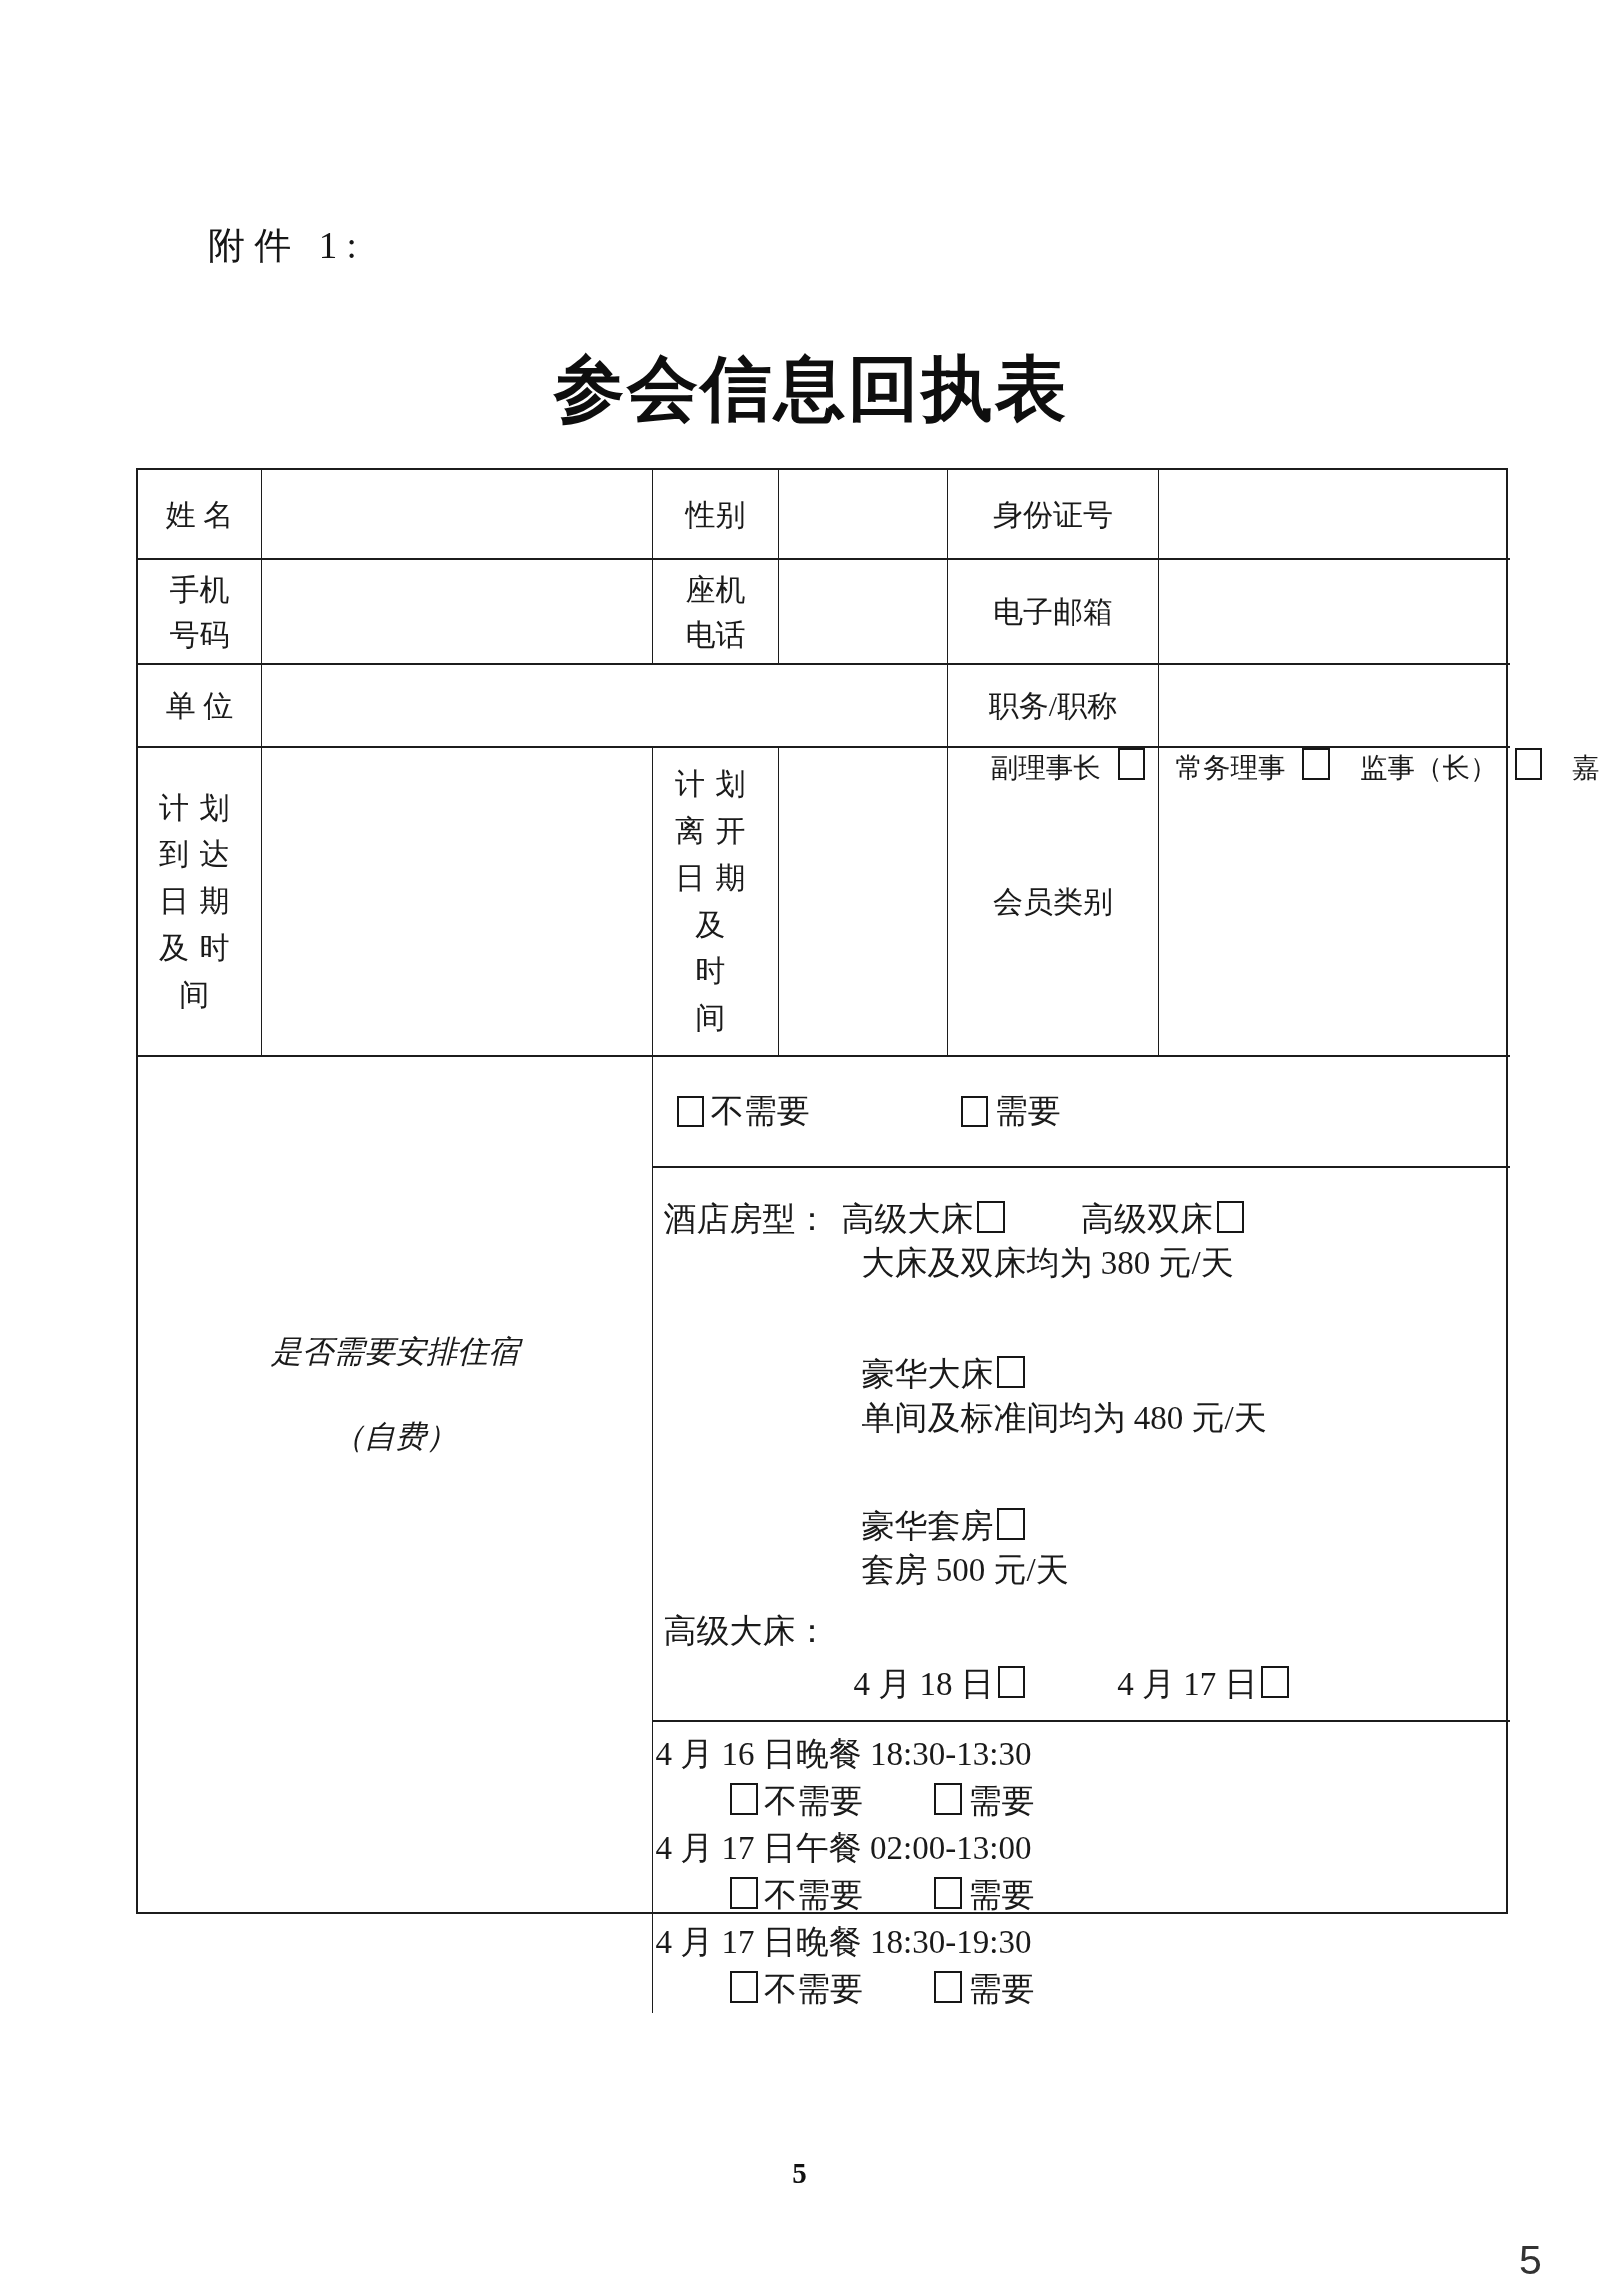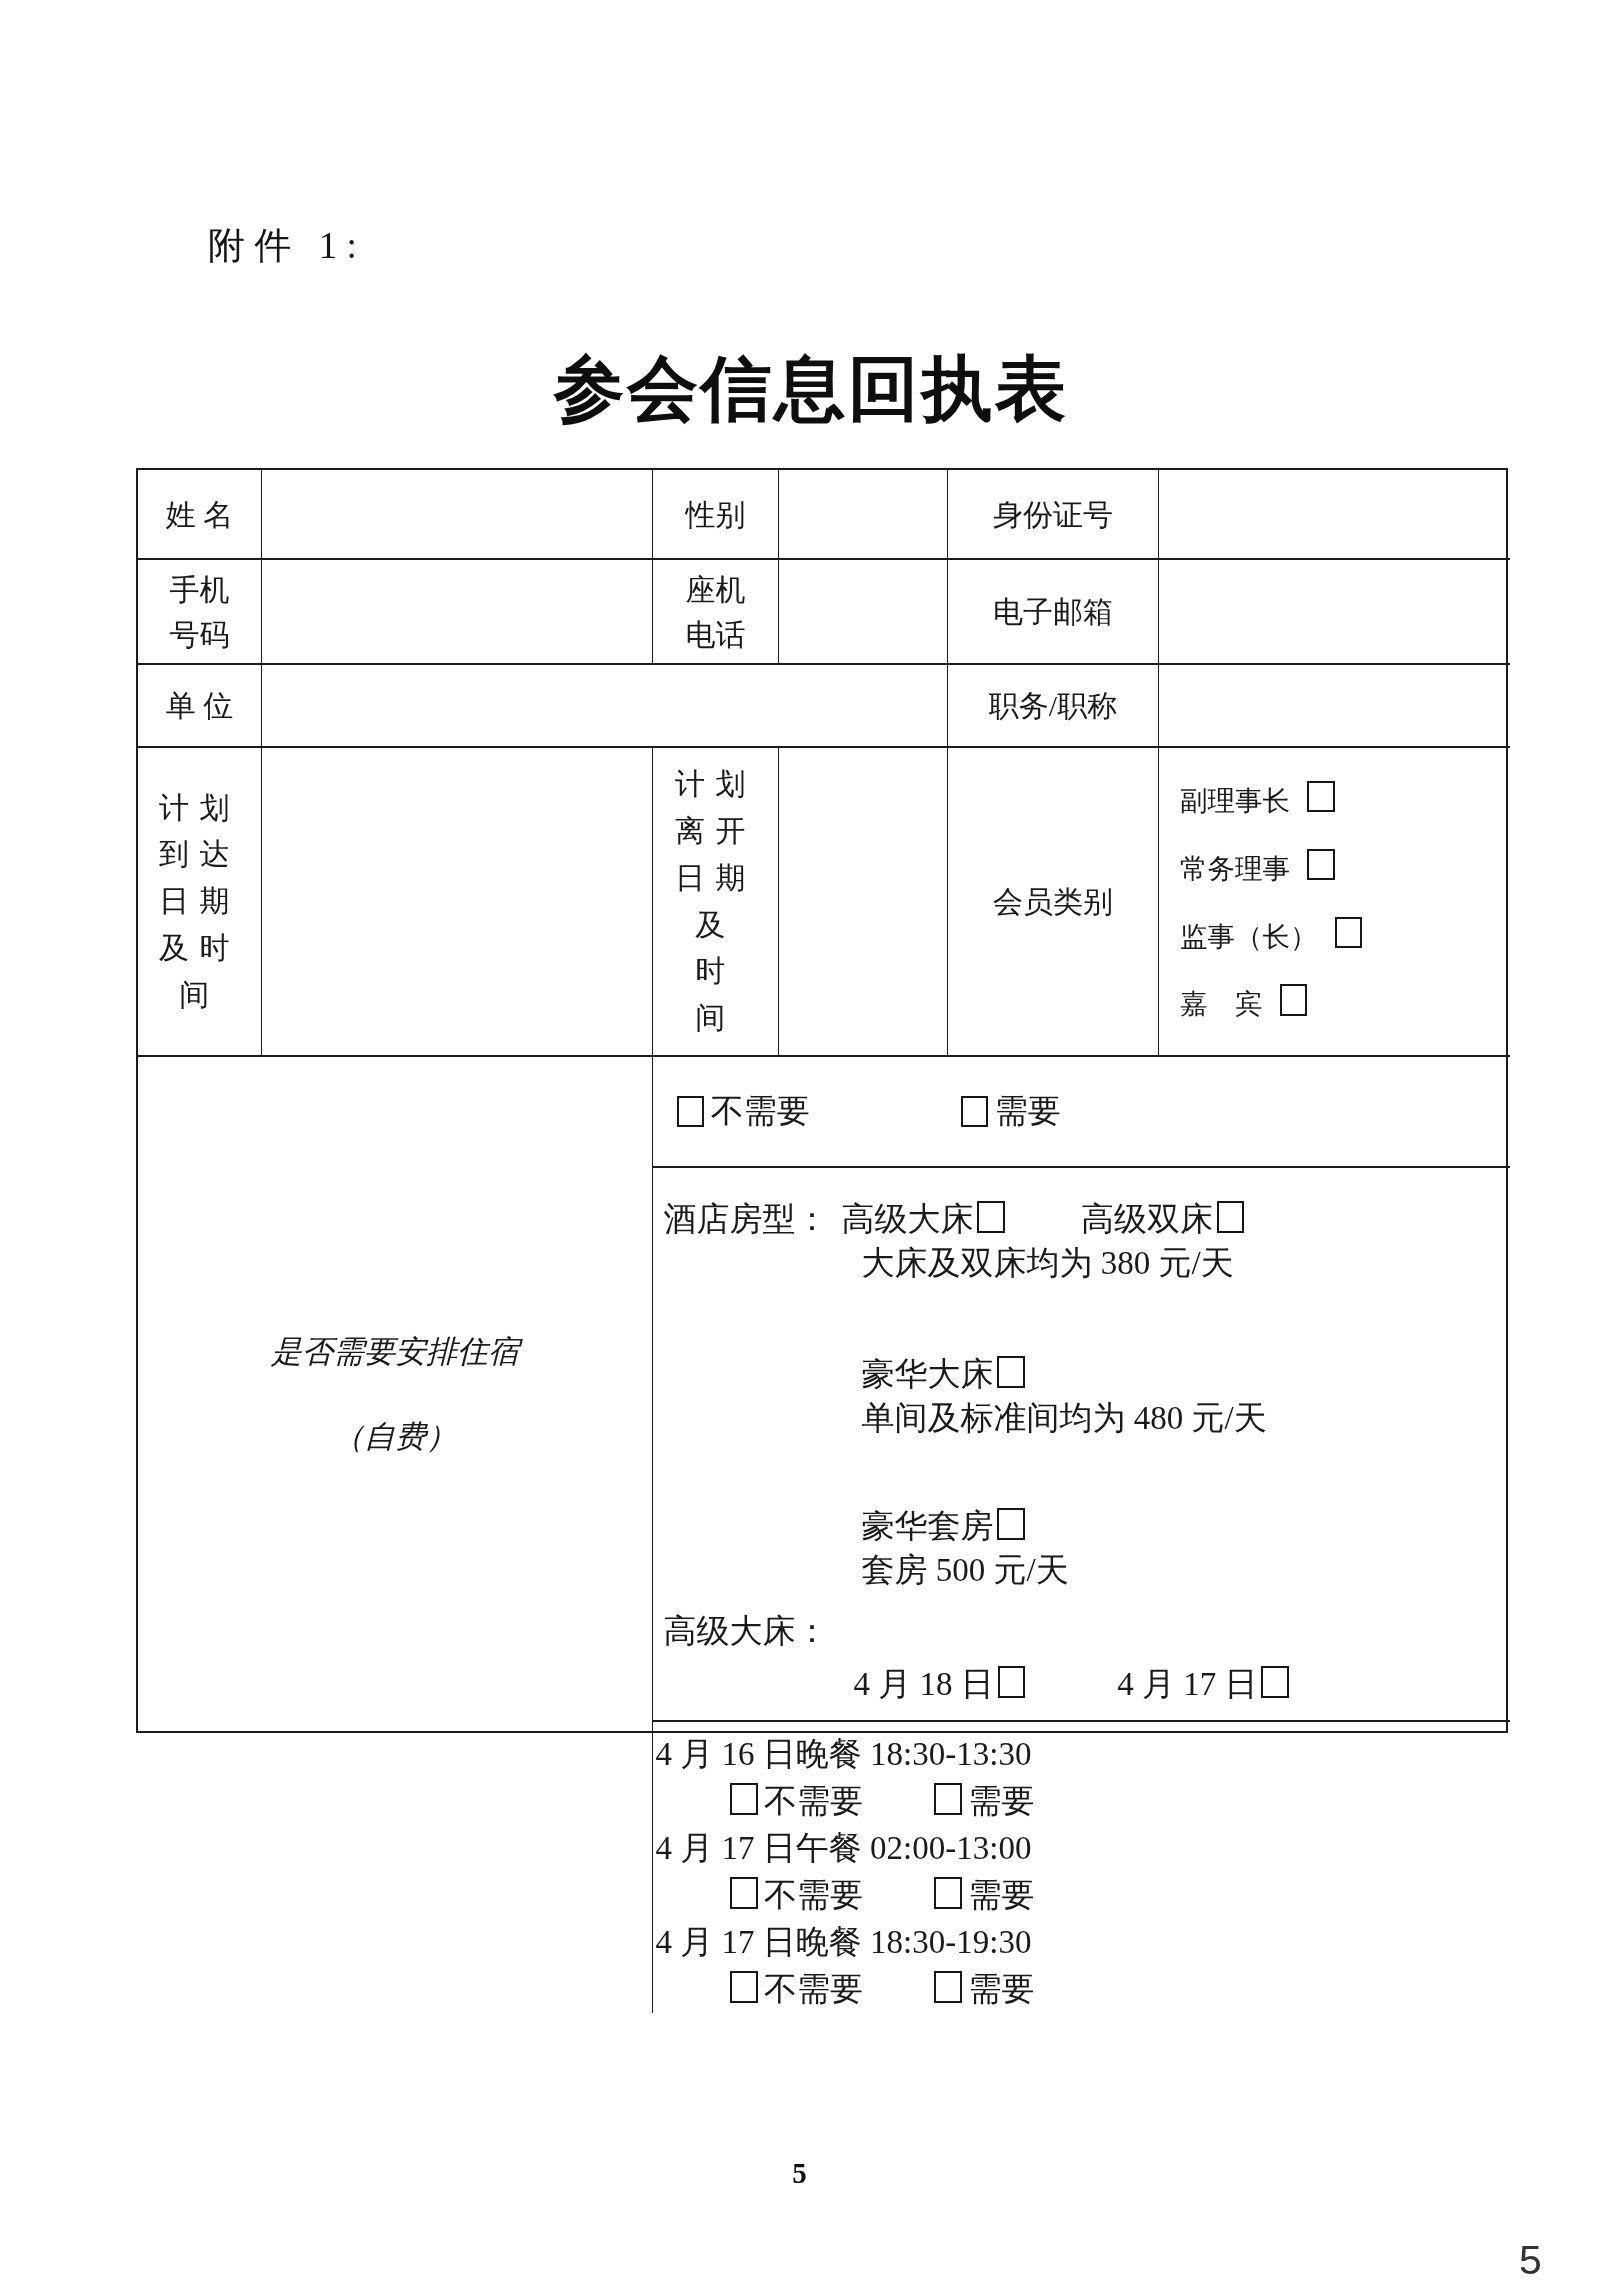--- a/index.html
+++ b/index.html
@@ -11,21 +11,21 @@
   .attachment{
     position:absolute;left:208px;top:221px;
     font-size:37px;letter-spacing:9.2px;color:#161616;
   }
   .title{
     position:absolute;left:0;top:342px;width:100%;margin:0;
     text-align:center;font-family:"DejaVu Sans","Liberation Sans",sans-serif;
     font-weight:700;font-size:71px;letter-spacing:2.6px;color:#0e0e0e;
   }
   .form-table{
-    position:absolute;left:136px;top:468px;width:1372px;height:1265px;
+    position:absolute;left:136px;top:468px;width:1372px;height:1446px;
     box-sizing:border-box;border:2.6px solid #1c1c1c;
     display:grid;
     grid-template-columns:124px 391px 126px 169px 211px 351px;
     grid-template-rows:90px 105px 83px 309px auto;
     font-size:30px;
   }
   .cell{
     box-sizing:border-box;
     border-right:1.3px solid #1c1c1c;
     border-bottom:2.6px solid #1c1c1c;
@@ -53,21 +53,21 @@
     flex:1;padding-top:9.2px;font-size:33px;line-height:47px;
   }
   .bline{white-space:nowrap;}
   .l1{margin-top:29px;}
   .ind{margin-left:198px;}
   .gap-top-lg{margin-top:67px;}
   .gap-top-md{margin-top:64px;}
   .l7{margin-top:17px;}
   .l8{margin-top:9.2px;margin-left:190px;}
   .members-cell{
-    display:flex;flex-direction:column;justify-content:center;
+    display:flex;flex-direction:row;justify-content:center;
     padding-left:21px;gap:30px;font-size:27.5px;box-sizing:border-box;
   }
   .member-line{white-space:nowrap;}
   .box{
     display:inline-block;width:23.6px;height:27.5px;
     border:2px solid #161616;vertical-align:-2.6px;background:#fff;
   }
   .box-after{margin-left:17px;}
   .box-tight{margin-left:3.9px;}
   .box-before{margin-right:6.5px;}

